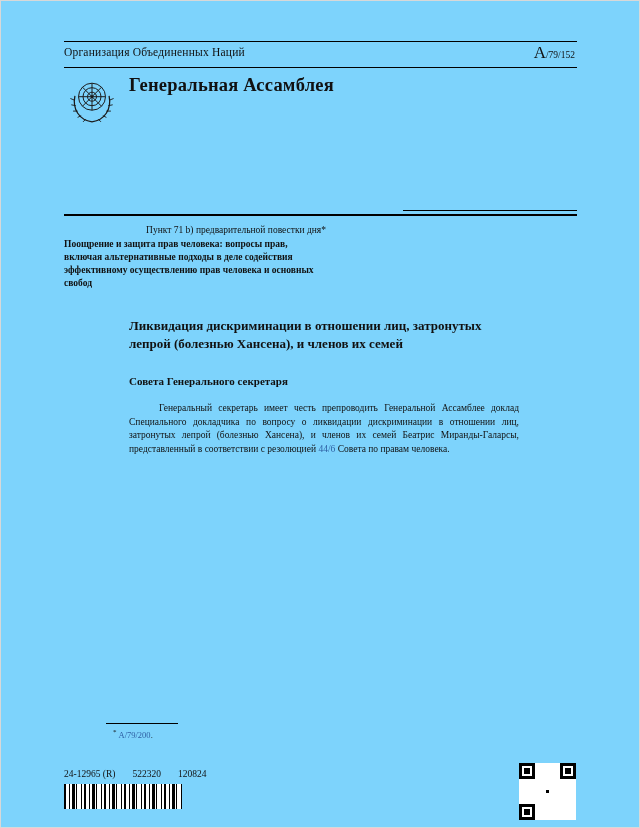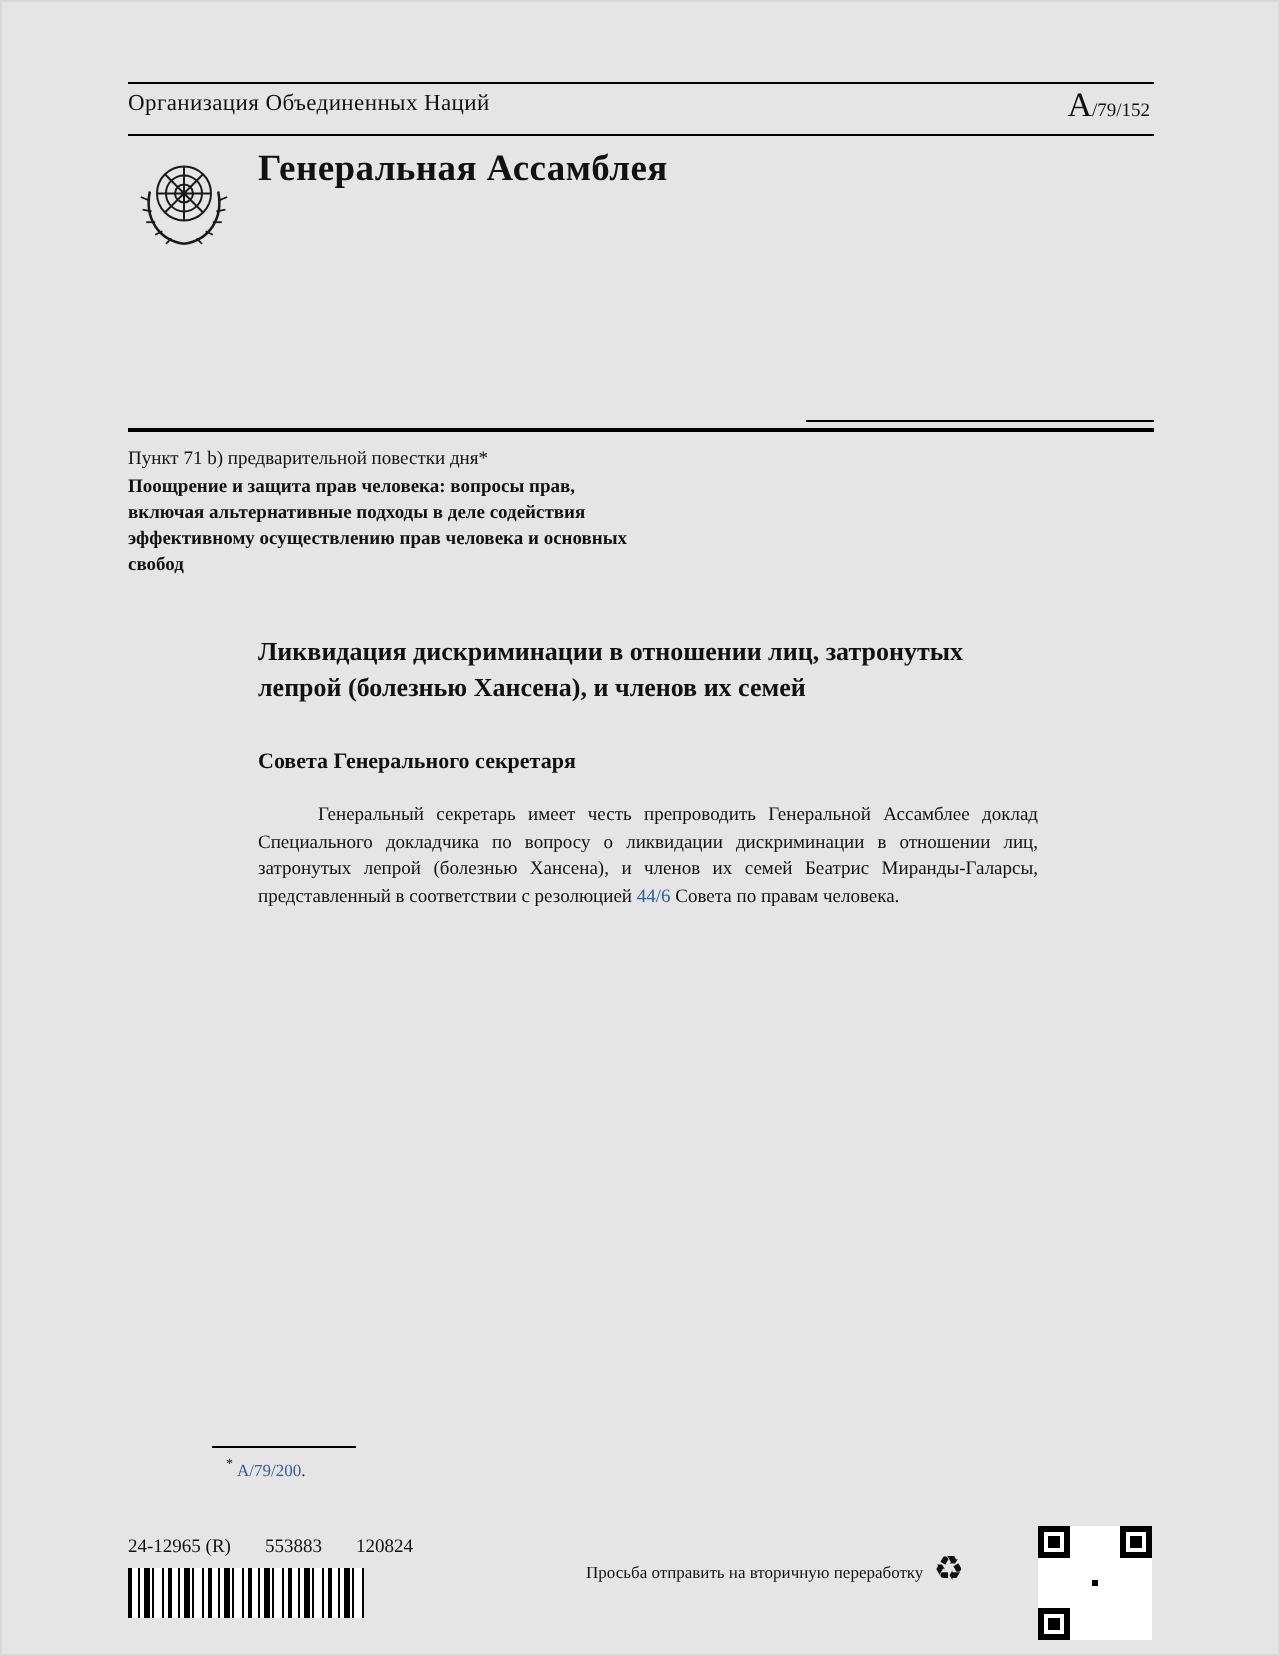--- a/index.html
+++ b/index.html
@@ -1,39 +1,39 @@
 <!DOCTYPE html>
 <html style="--link-color: #2e5fa3;"><head>
 <meta charset="utf-8">
 <style>
   * { margin:0; padding:0; box-sizing:border-box; }
   html,body { background:#fff; }
   body { font-family:"Liberation Serif","DejaVu Serif",serif; color:#111; }
   .page {
-    position:relative; width:640px; height:828px; background:#e5e5e5;
+    position:relative; width:640px; height:828px; background:#7dd3fc;
     border:1px solid #d8d8d8; overflow:hidden;
   }
   .rule { position:absolute; background:#000; }
   .rule-top-upper { left:63px; top:40px; width:513px; height:1px; }
   .rule-top-lower { left:63px; top:66px; width:513px; height:1px; }
   .org-name { position:absolute; left:63px; top:45px; font-size:11.5px; letter-spacing:.2px; }
   .doc-symbol { position:absolute; right:64px; top:42px; white-space:nowrap; }
   .sym-letter { font-size:17px; }
   .sym-number { font-size:9.5px; }
 
   .emblem { position:absolute; left:64px; top:74px; width:54px; height:56px; }
   .assembly-title { position:absolute; left:128px; top:74px; font-size:18.5px; font-weight:bold; letter-spacing:.2px; }
   .distr-block { position:absolute; left:415px; top:83px; font-size:9.5px; line-height:13.5px; }
 
   .masthead-rule-thin  { left:402px; top:209px; width:174px; height:1px; }
   .masthead-rule-thick { left:63px;  top:213px; width:513px; height:2px; }
 
   .session-block { position:absolute; left:63px; top:222px; width:262px; font-size:9.5px; line-height:13px; }
   .session-title { font-weight:bold; }
-  .agenda-item { margin-top:1px; }
+  .agenda-item { margin-top:1px;text-align:right; }
   .agenda-title { font-weight:bold; margin-top:1px; }
 
   .doc-title { position:absolute; left:128px; top:316px; width:372px; font-size:13px; font-weight:bold; line-height:18px; }
   .doc-subtitle { position:absolute; left:128px; top:374px; font-size:11px; font-weight:bold; }
   .doc-body {
     position:absolute; left:128px; top:401px; width:390px;
     font-size:9.5px; line-height:13.5px; text-align:justify; text-indent:30px;
   }
   .doc-link { color:var(--link-color,#2e5fa3); text-decoration:none; }
 
@@ -116,30 +116,26 @@
   <h2 class="doc-title">Ликвидация дискриминации в отношении лиц, затронутых лепрой (болезнью Хансена), и членов их семей</h2>
   <h3 class="doc-subtitle">Совета Генерального секретаря</h3>
 
   <p class="doc-body"><span>Генеральный секретарь имеет честь препроводить Генеральной Ассамблее доклад Специального докладчика по вопросу о ликвидации дискриминации в отношении лиц, затронутых лепрой (болезнью Хансена), и членов их семей Беатрис Миранды-Галарсы, представленный в соответствии с резолюцией </span><a href="#" class="doc-link">44/6</a><span> Совета по правам человека.</span></p>
 
   <div class="footnote-rule"></div>
   <div class="footnote"><span class="fn-marker">*</span><a href="#" class="doc-link">A/79/200</a><span>.</span></div>
 
   <div class="footer-ids">
     <span>24-12965 (R)</span>
-    <span>553883</span>
+    <span>522320</span>
     <span>120824</span>
   </div>
 
   <div class="barcode"></div>
 
-  <div class="recycle-note">
-    <span>Просьба отправить на вторичную переработку</span>
-    <span class="recycle-icon">♻</span>
-  </div>
 
   <div class="qr-code">
     <div class="qr-cells">
         <div style="position: absolute; left: 0px; top: 0px; width: 2.71429px; height: 2.71429px; background: rgb(0, 0, 0);"></div>
         <div style="position: absolute; left: 43.4286px; top: 2.71429px; width: 2.71429px; height: 2.71429px; background: rgb(0, 0, 0);"></div>
         <div style="position: absolute; left: 27.1429px; top: 27.1429px; width: 2.71429px; height: 2.71429px; background: rgb(0, 0, 0);"></div>
       </div>
     <div class="qr-finder tl"></div>
     <div class="qr-finder tr"></div>
     <div class="qr-finder bl"></div>

